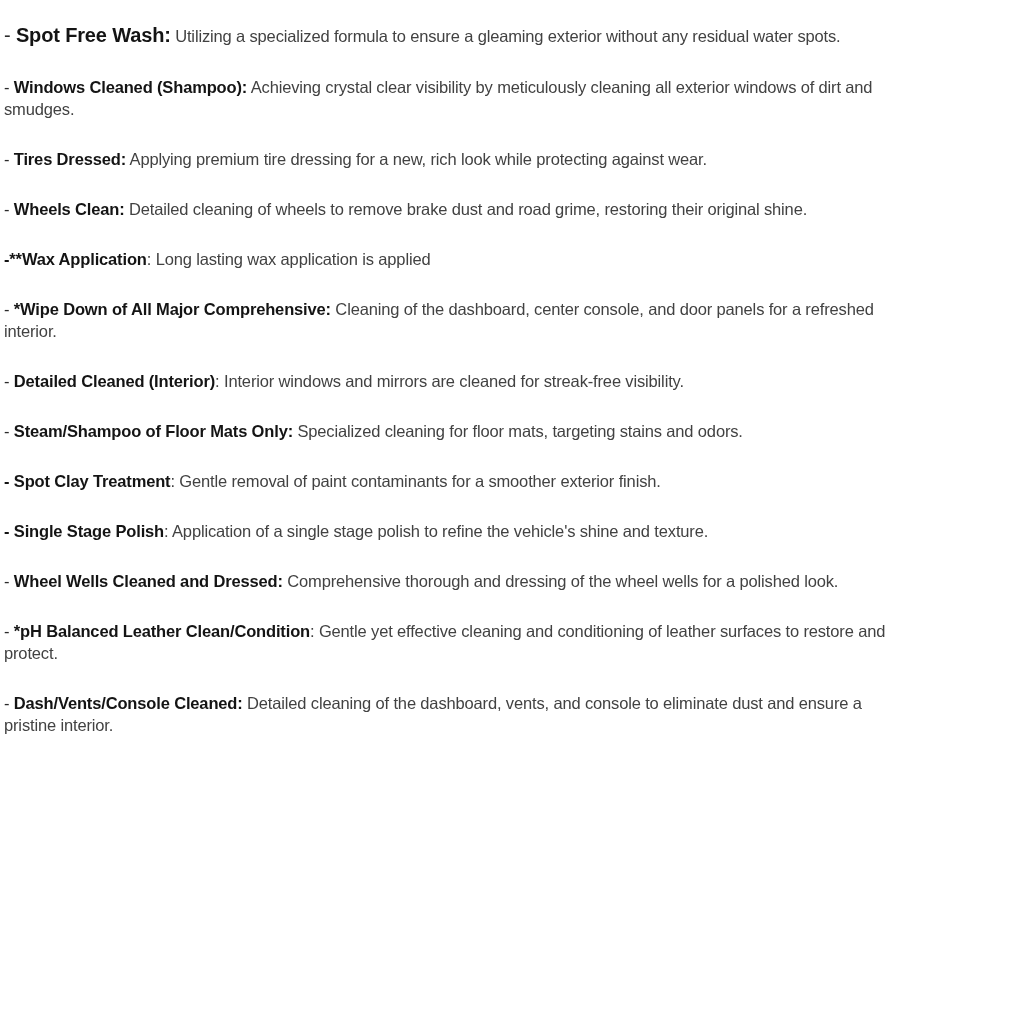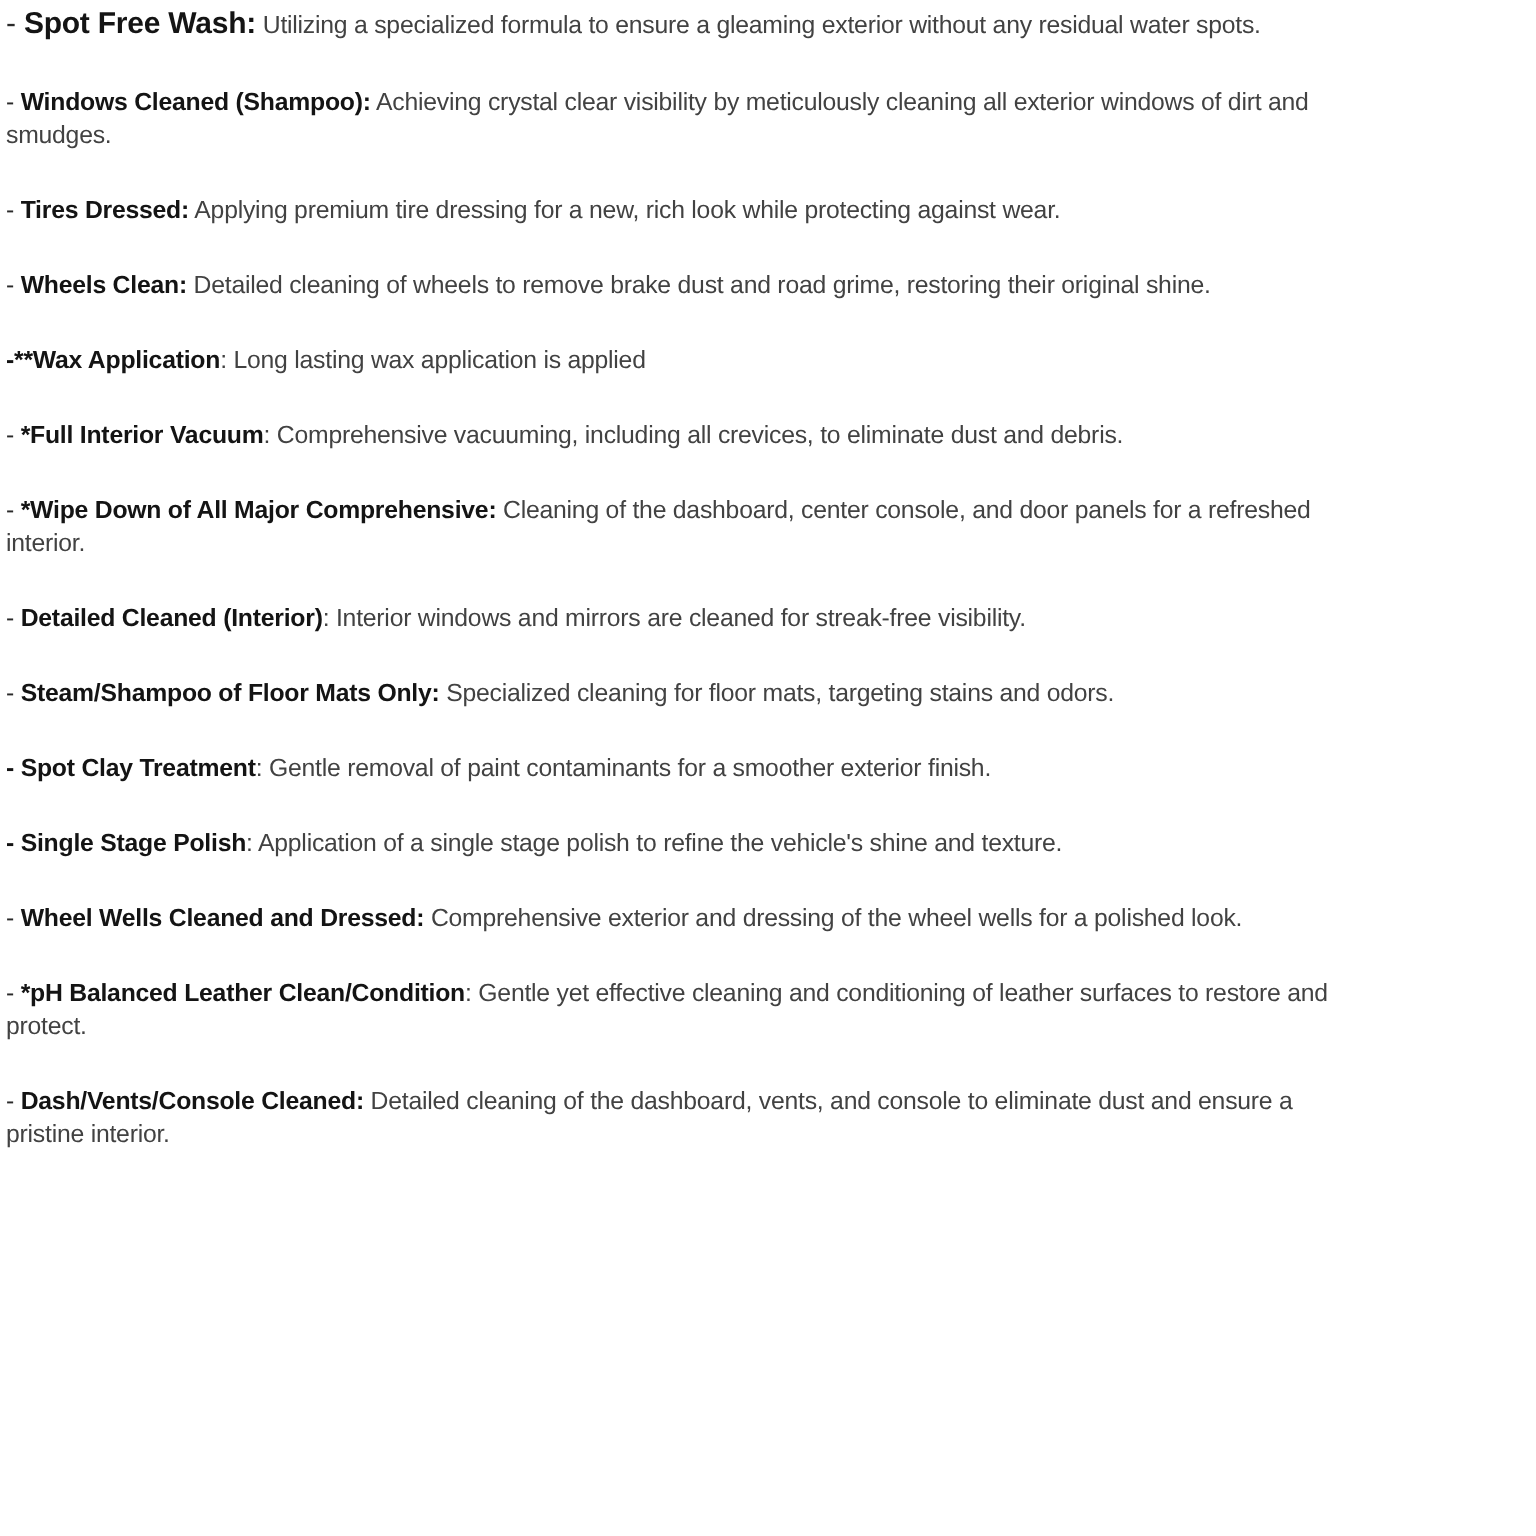--- a/index.html
+++ b/index.html
@@ -7,21 +7,21 @@
     padding: 0;
     background: #ffffff;
   }
   body {
     width: 1024px;
     height: 1024px;
     overflow: hidden;
     font-family: "Liberation Sans", "DejaVu Sans", sans-serif;
   }
   main[data-name="service-list"] {
-    padding: 4px 6px 0 4px;
+    padding: 23px 6px 0 4px;
     box-sizing: border-box;
     width: 920px;
   }
   p.service {
     margin: 0 0 28px 0;
     font-size: 16.5px;
     line-height: 22px;
     letter-spacing: -0.15px;
     color: #424242;
   }
@@ -47,22 +47,21 @@
 </style>
 </head>
 <body>
 
 <main data-name="service-list">
     <p class="service first" data-name="service-item"><span class="dash" data-name="dash-prefix">- </span><span class="label" data-name="service-label">Spot Free Wash:</span><span class="desc" data-name="service-description"> Utilizing a specialized formula to ensure a gleaming exterior without any residual water spots.</span></p>
     <p class="service" data-name="service-item"><span class="dash" data-name="dash-prefix">- </span><span class="label" data-name="service-label">Windows Cleaned (Shampoo):</span><span class="desc" data-name="service-description"> Achieving crystal clear visibility by meticulously cleaning all exterior windows of dirt and smudges.</span></p>
     <p class="service" data-name="service-item"><span class="dash" data-name="dash-prefix">- </span><span class="label" data-name="service-label">Tires Dressed:</span><span class="desc" data-name="service-description"> Applying premium tire dressing for a new, rich look while protecting against wear.</span></p>
     <p class="service" data-name="service-item"><span class="dash" data-name="dash-prefix">- </span><span class="label" data-name="service-label">Wheels Clean:</span><span class="desc" data-name="service-description"> Detailed cleaning of wheels to remove brake dust and road grime, restoring their original shine.</span></p>
     <p class="service" data-name="service-item"><span class="label" data-name="service-label">-**Wax Application</span><span class="desc" data-name="service-description">: Long lasting wax application is applied</span></p>
-    <p class="service" data-name="service-item"><span class="dash" data-name="dash-prefix">- </span><span class="label" data-name="service-label">*Full Interior Vacuum</span><span class="desc" data-name="service-description">: Comprehensive vacuuming, including all crevices, to eliminate dust and debris.</span></p>
     <p class="service" data-name="service-item"><span class="dash" data-name="dash-prefix">- </span><span class="label" data-name="service-label">*Wipe Down of All Major Comprehensive:</span><span class="desc" data-name="service-description"> Cleaning of the dashboard, center console, and door panels for a refreshed interior.</span></p>
     <p class="service" data-name="service-item"><span class="dash" data-name="dash-prefix">- </span><span class="label" data-name="service-label">Detailed Cleaned (Interior)</span><span class="desc" data-name="service-description">: Interior windows and mirrors are cleaned for streak-free visibility.</span></p>
     <p class="service" data-name="service-item"><span class="dash" data-name="dash-prefix">- </span><span class="label" data-name="service-label">Steam/Shampoo of Floor Mats Only:</span><span class="desc" data-name="service-description"> Specialized cleaning for floor mats, targeting stains and odors.</span></p>
     <p class="service" data-name="service-item"><span class="label" data-name="service-label">- Spot Clay Treatment</span><span class="desc" data-name="service-description">: Gentle removal of paint contaminants for a smoother exterior finish.</span></p>
     <p class="service" data-name="service-item"><span class="label" data-name="service-label">- Single Stage Polish</span><span class="desc" data-name="service-description">: Application of a single stage polish to refine the vehicle's shine and texture.</span></p>
-    <p class="service" data-name="service-item"><span class="dash" data-name="dash-prefix">- </span><span class="label" data-name="service-label">Wheel Wells Cleaned and Dressed:</span><span class="desc" data-name="service-description"> Comprehensive exterior and dressing of the wheel wells for a polished look.</span></p>
+    <p class="service" data-name="service-item"><span class="dash" data-name="dash-prefix">- </span><span class="label" data-name="service-label">Wheel Wells Cleaned and Dressed:</span><span class="desc" data-name="service-description"> Comprehensive thorough and dressing of the wheel wells for a polished look.</span></p>
     <p class="service" data-name="service-item"><span class="dash" data-name="dash-prefix">- </span><span class="label" data-name="service-label">*pH Balanced Leather Clean/Condition</span><span class="desc" data-name="service-description">: Gentle yet effective cleaning and conditioning of leather surfaces to restore and protect.</span></p>
     <p class="service" data-name="service-item"><span class="dash" data-name="dash-prefix">- </span><span class="label" data-name="service-label">Dash/Vents/Console Cleaned:</span><span class="desc" data-name="service-description"> Detailed cleaning of the dashboard, vents, and console to eliminate dust and ensure a pristine interior.</span></p>
   </main>
 
 </body></html>

